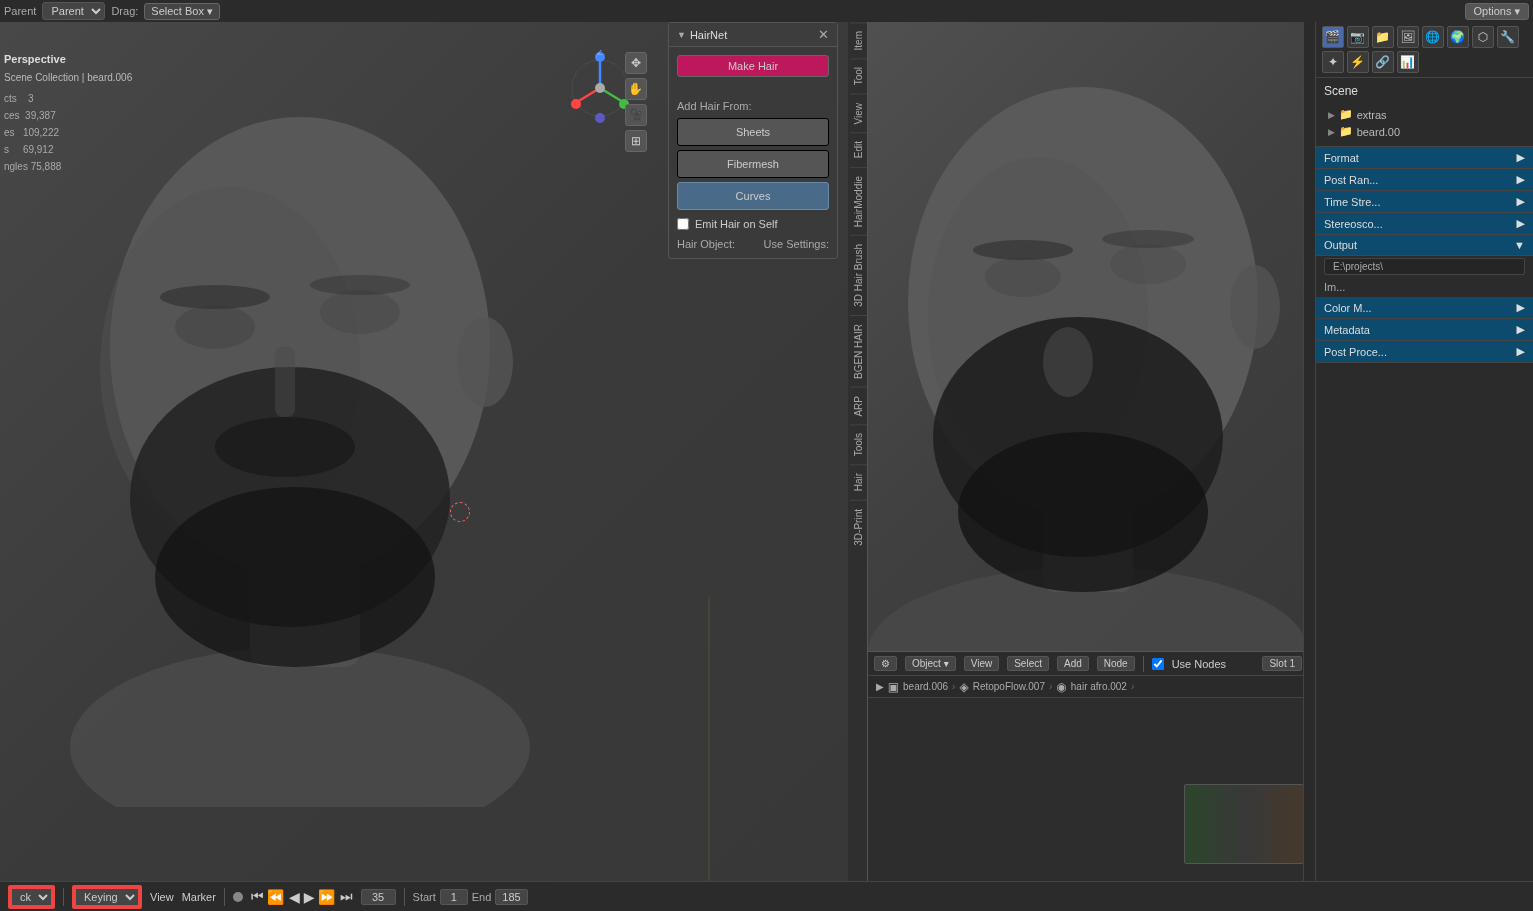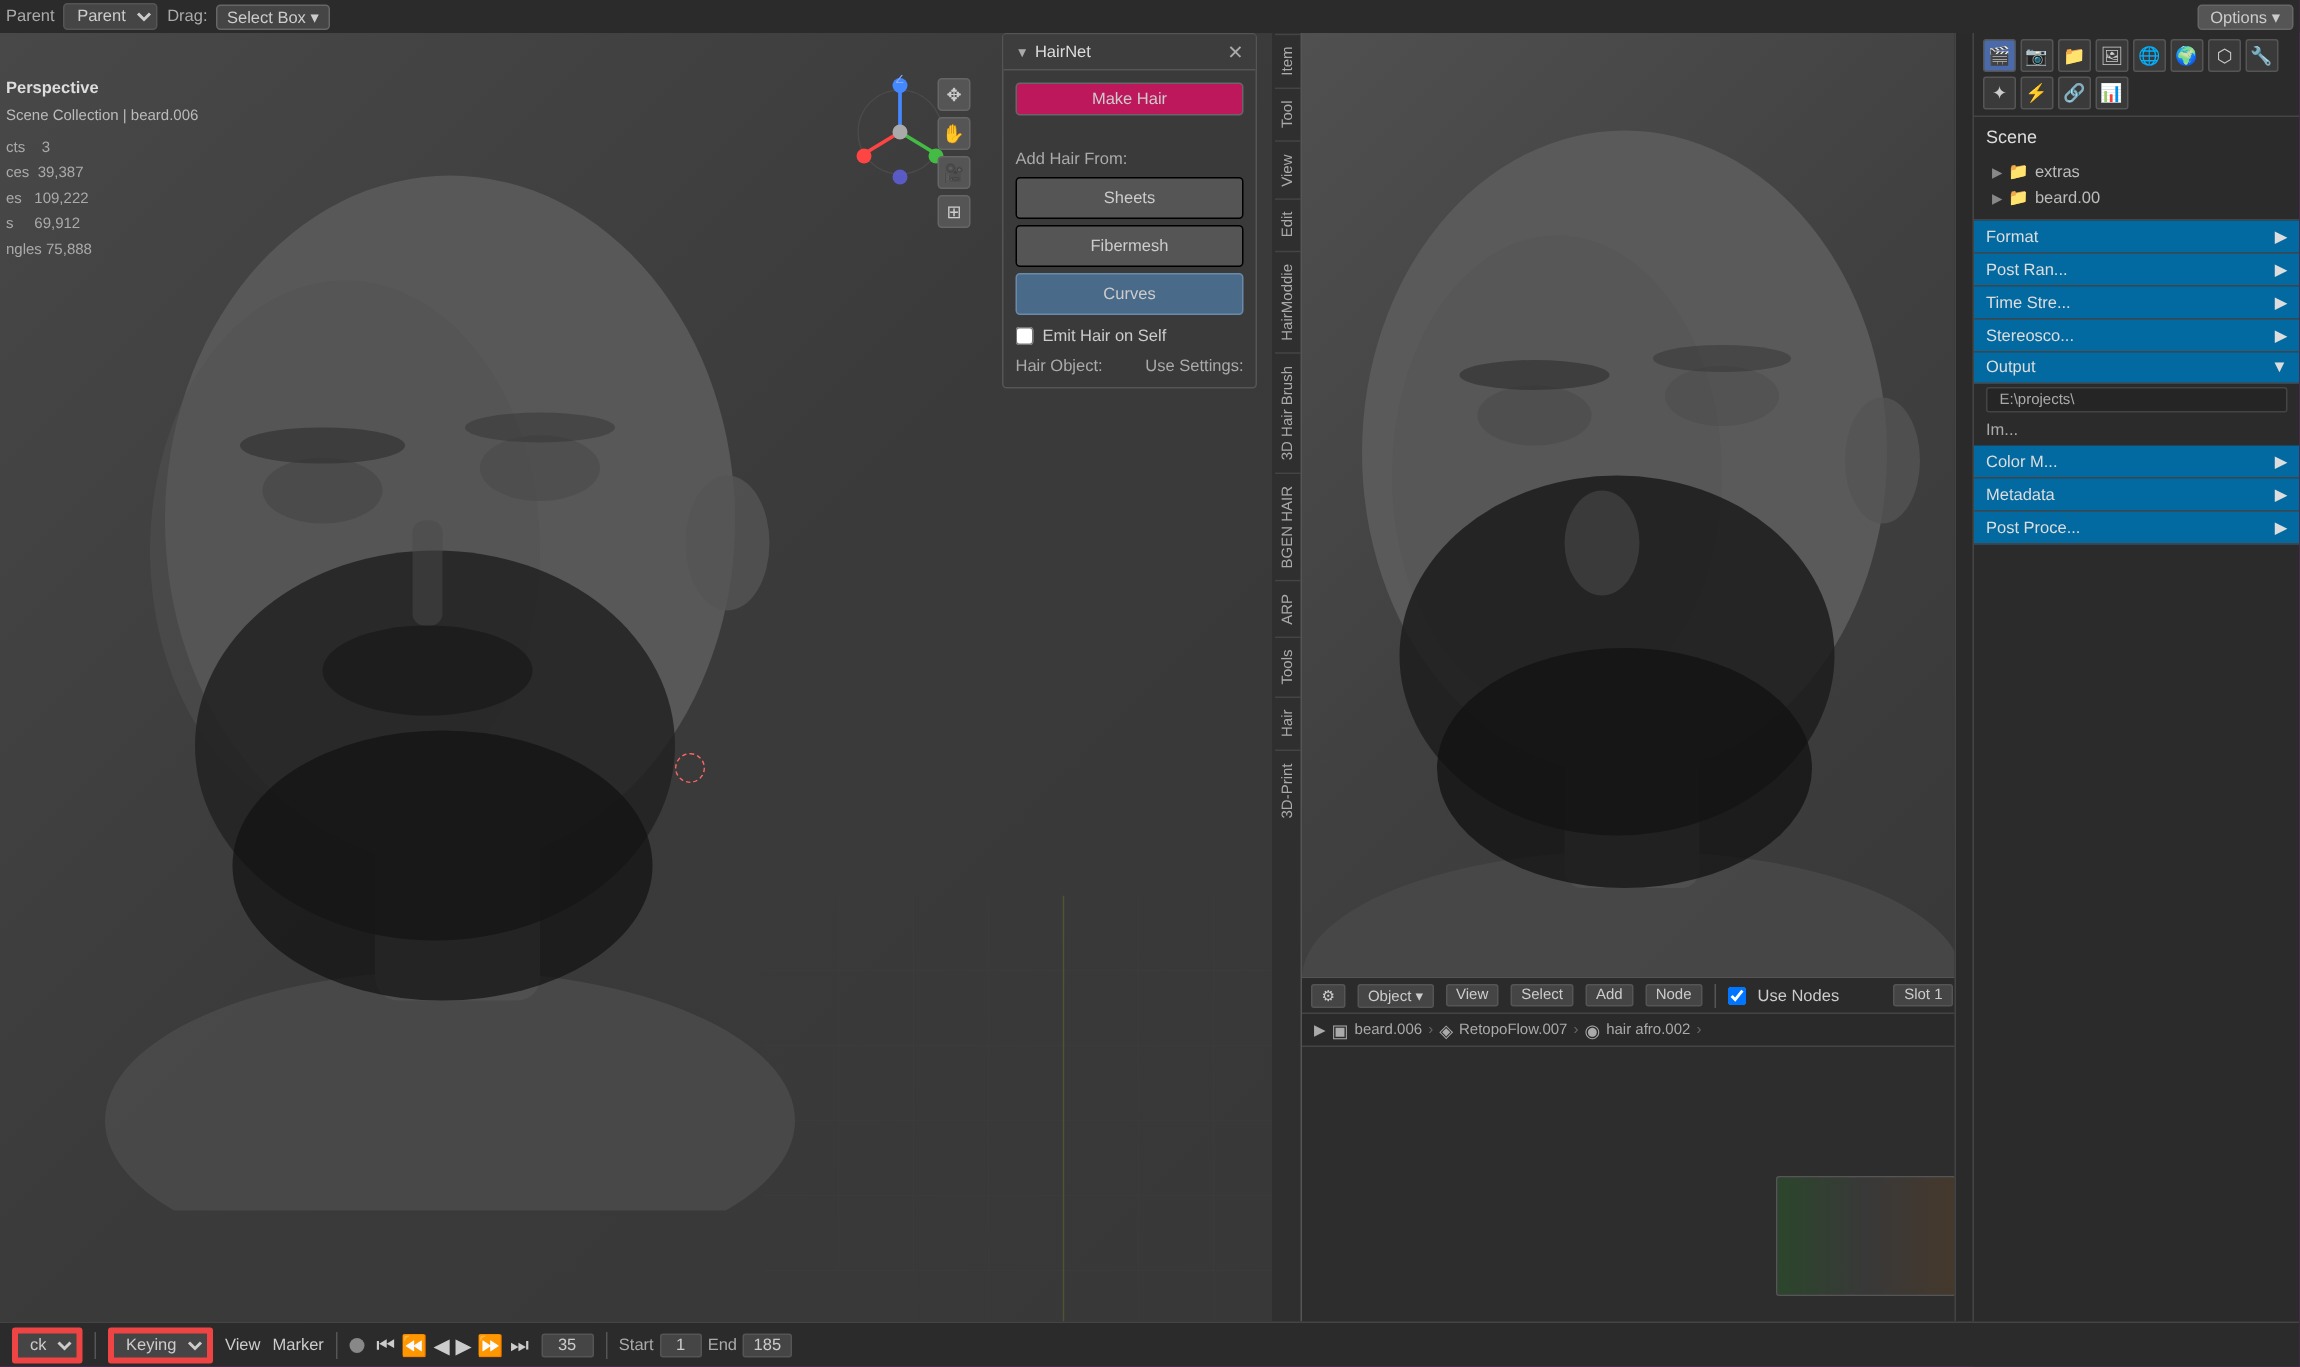--- a/index.html
+++ b/index.html
@@ -388,21 +388,21 @@
       gap: 4px;
       padding: 2px 4px;
       font-size: 11px;
       color: #bbb;
       cursor: pointer;
     }
     .tree-arrow { color: #888; font-size: 9px; }
     .tree-icon { font-size: 11px; }
     .section-collapsed {
       padding: 4px 8px;
-      background: #0369a1;
+      background: #0c4a6e;
       border-bottom: 1px solid #444;
       cursor: pointer;
     }
     .section-collapsed-header {
       display: flex;
       align-items: center;
       justify-content: space-between;
       font-size: 11px;
       color: #ddd;
     }

